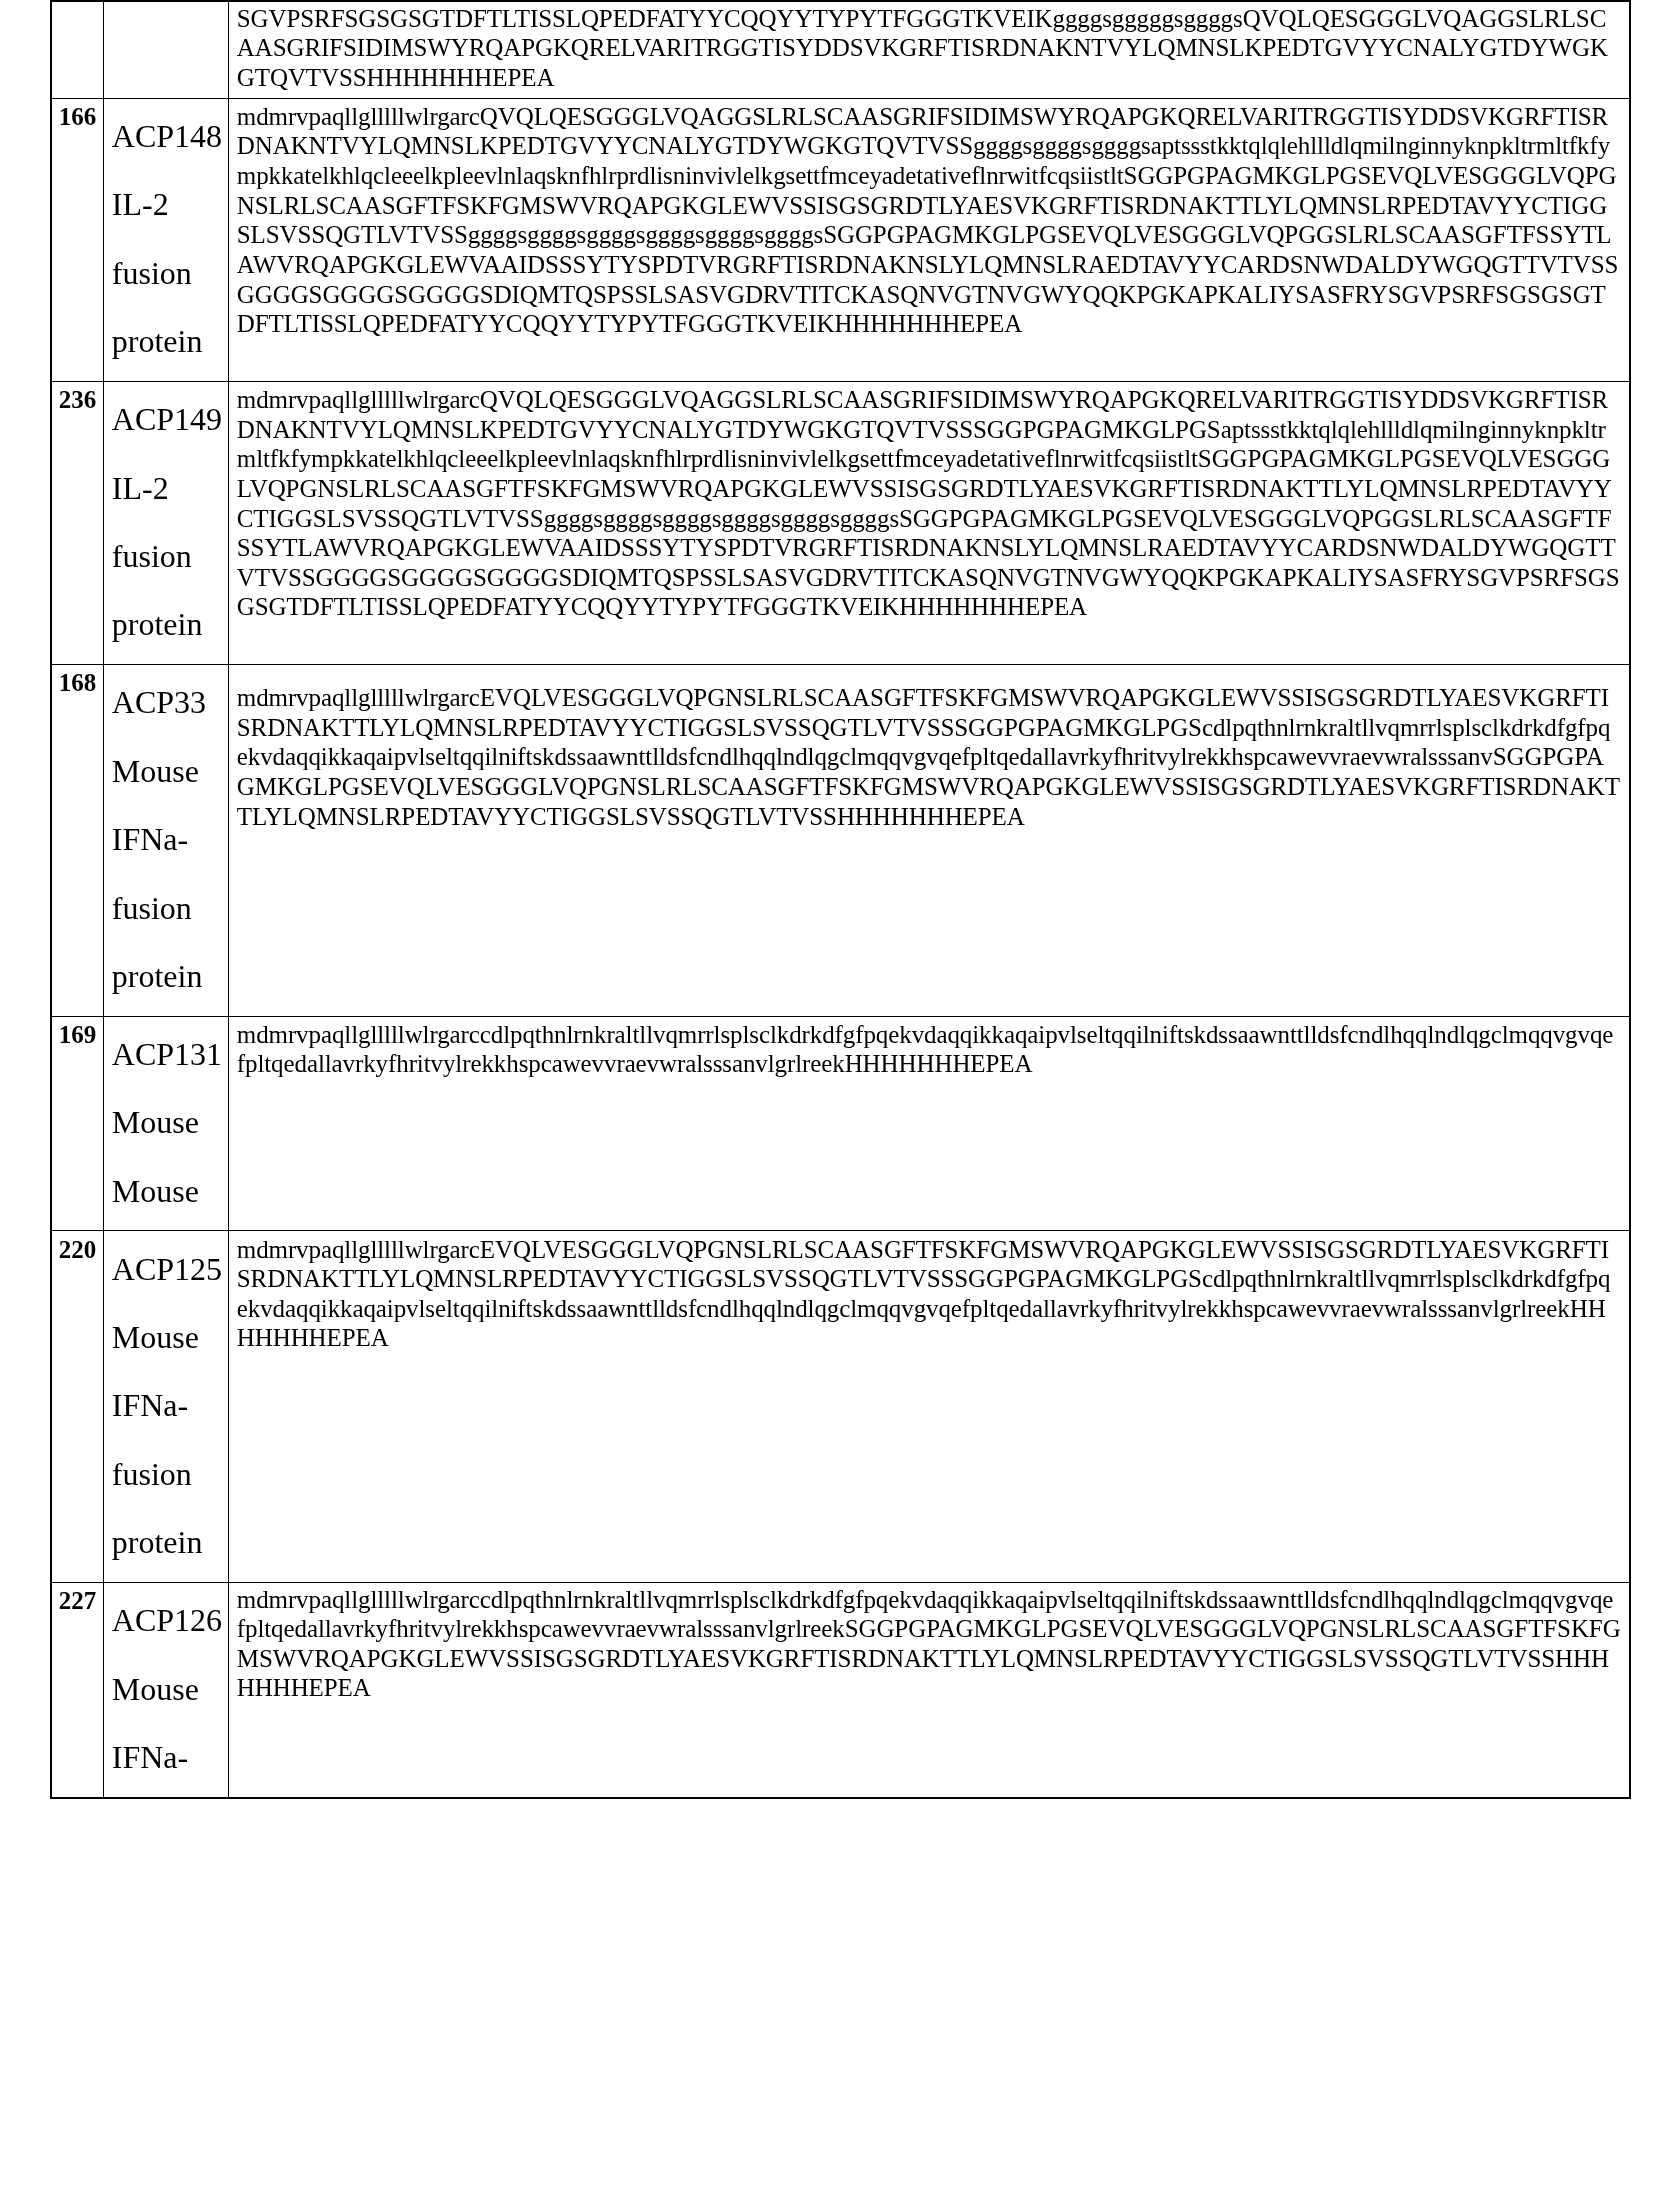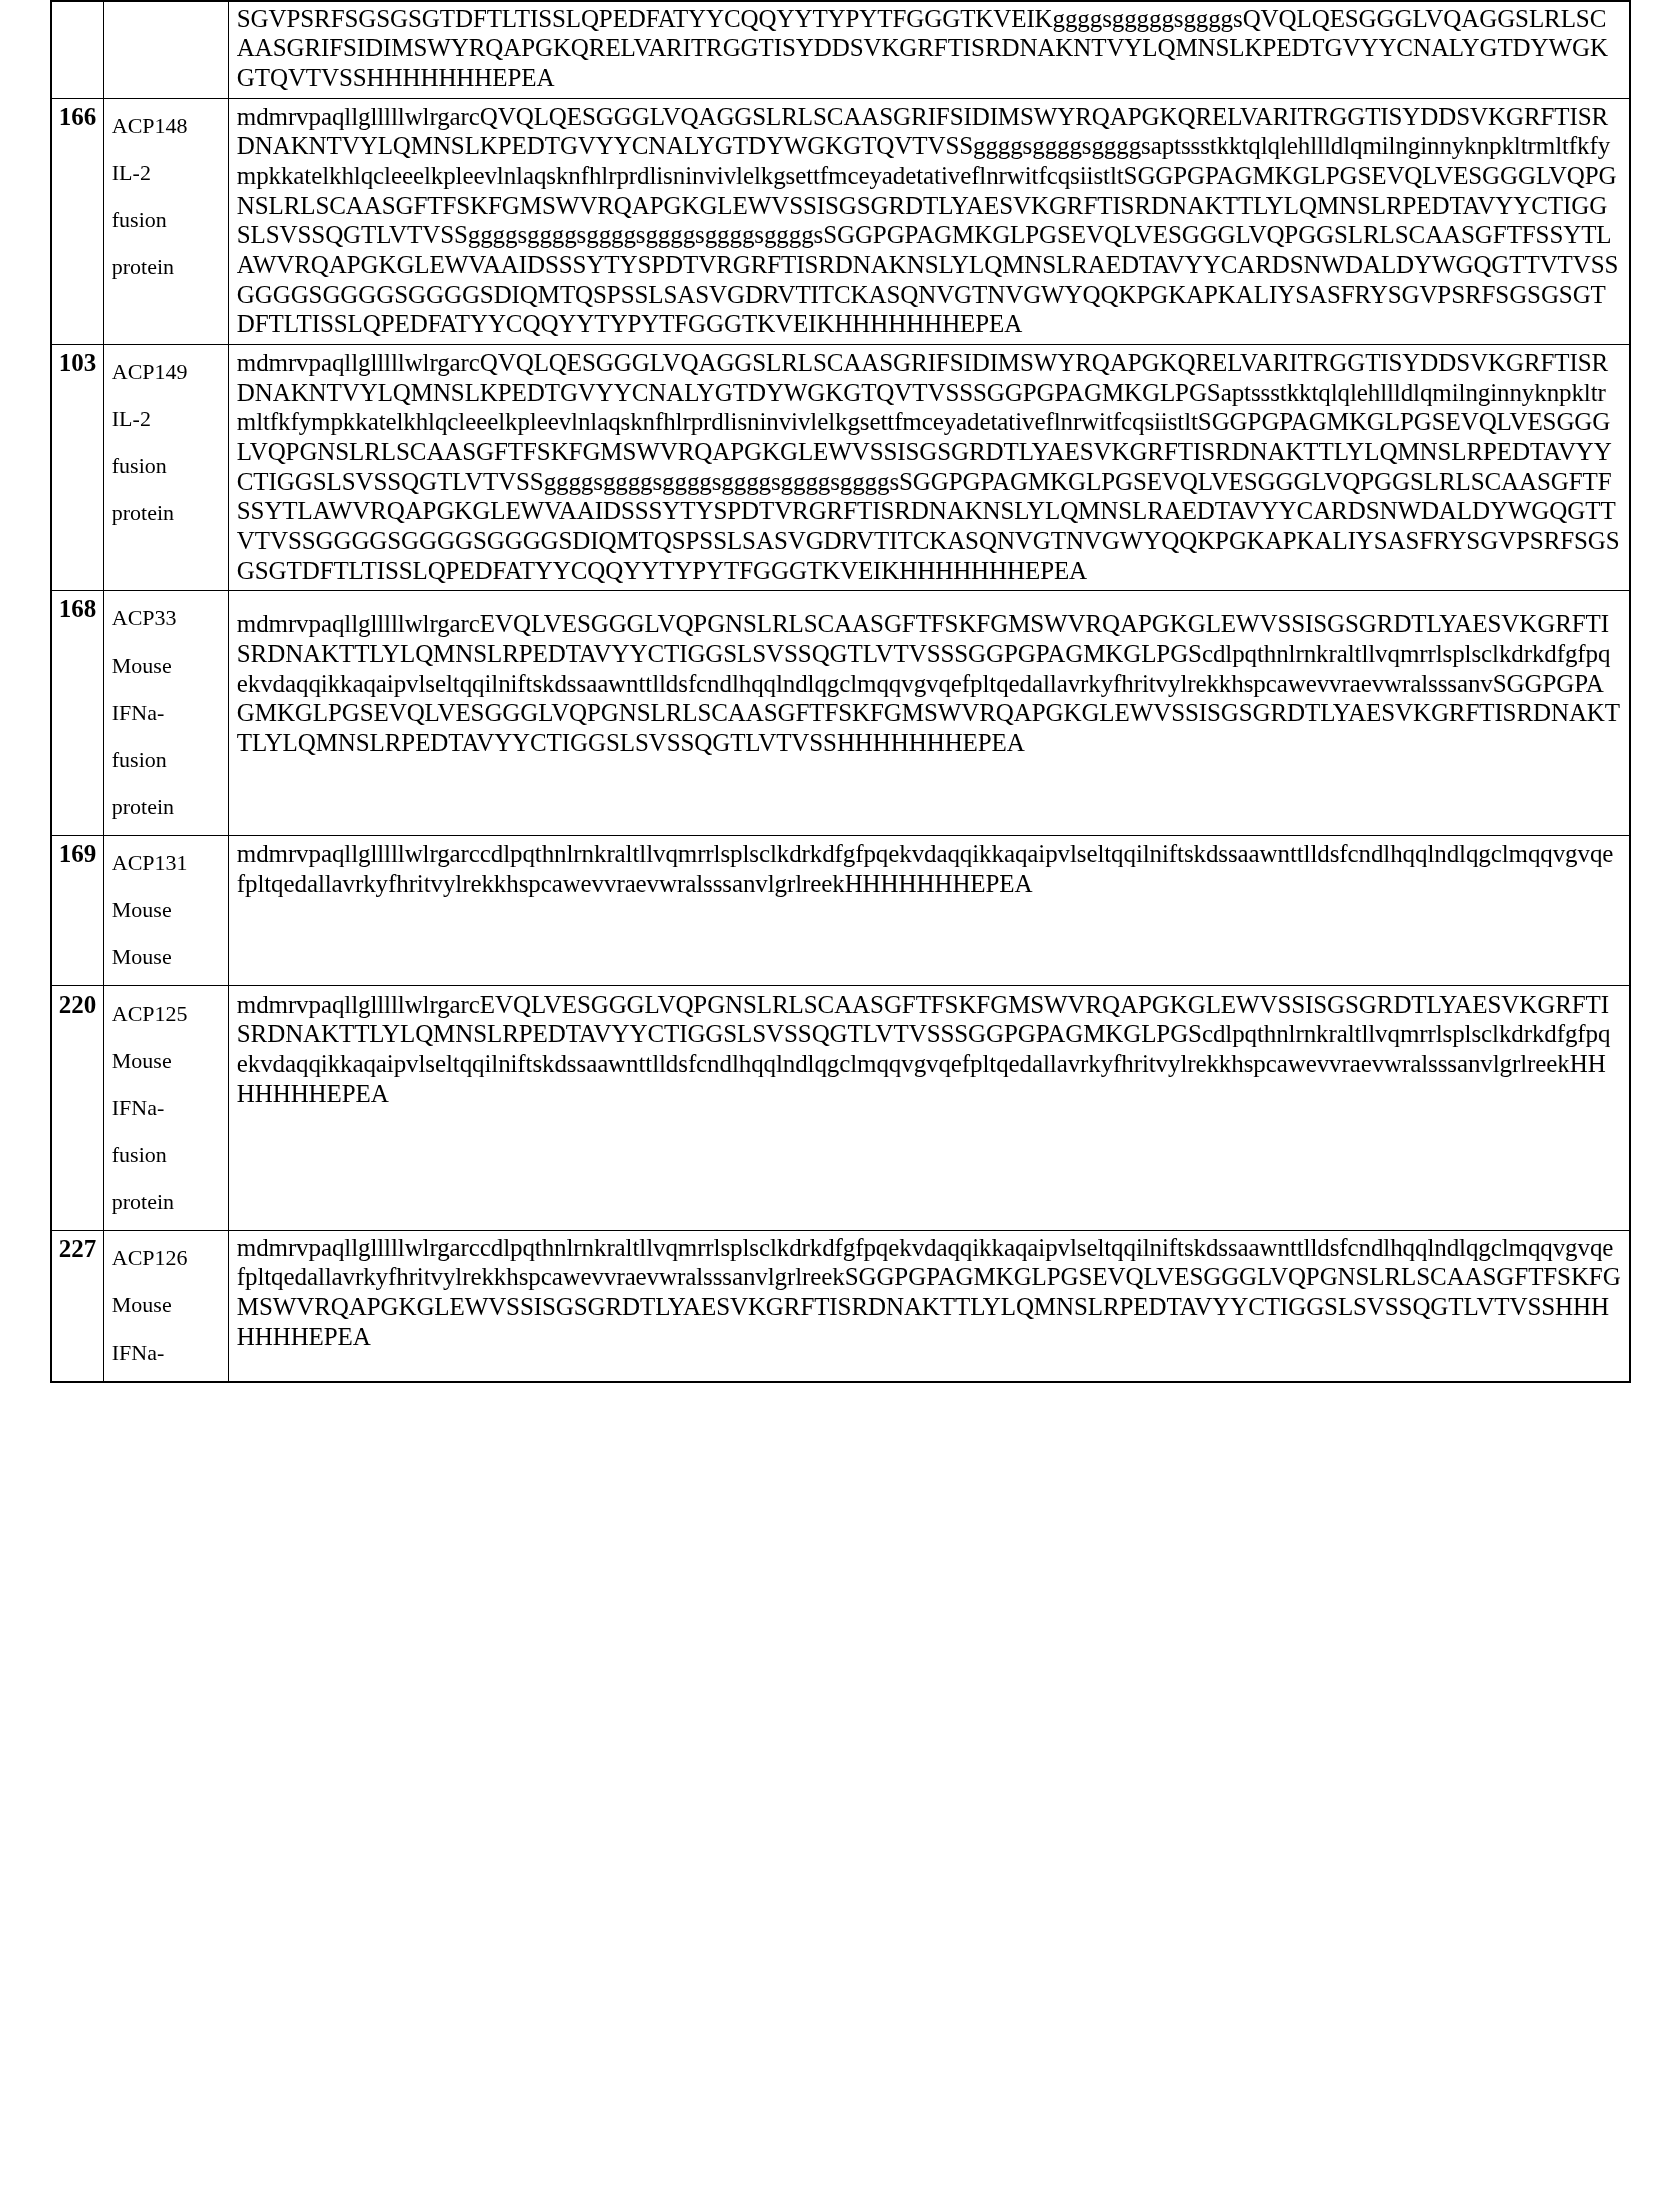--- a/index.html
+++ b/index.html
@@ -39,21 +39,21 @@
   col.c-seq   { width: 1402px; }
 
   .num-cell {
     font-size: 25px;
     line-height: 1.18;
     letter-spacing: 0px;
     padding-left: 6.7px !important;
     font-weight: bold;
   }
   .name-cell {
-    font-size: 22px;
+    font-size: 32px;
     line-height: 2.12;
     padding-left: 8.3px !important;
     margin-top: 48px;
   }
   .name-cell .nm-line {
     display: block;
     white-space: nowrap;
   }
   .seq-cell {
     font-size: 25px;
@@ -109,21 +109,21 @@
           <span class="nm-line">ACP148</span>
           <span class="nm-line">IL-2</span>
           <span class="nm-line">fusion</span>
           <span class="nm-line">protein</span>
         </td>
         <td class="seq-cell">
             <span class="seq-text">mdmrvpaqllglllllwlrgarcQVQLQESGGGLVQAGGSLRLSCAASGRIFSIDIMSWYRQAPGKQRELVARITRGGTISYDDSVKGRFTISRDNAKNTVYLQMNSLKPEDTGVYYCNALYGTDYWGKGTQVTVSSggggsggggsggggsaptssstkktqlqlehllldlqmilnginnyknpkltrmltfkfympkkatelkhlqcleeelkpleevlnlaqsknfhlrprdlisninvivlelkgsettfmceyadetativeflnrwitfcqsiistltSGGPGPAGMKGLPGSEVQLVESGGGLVQPGNSLRLSCAASGFTFSKFGMSWVRQAPGKGLEWVSSISGSGRDTLYAESVKGRFTISRDNAKTTLYLQMNSLRPEDTAVYYCTIGGSLSVSSQGTLVTVSSggggsggggsggggsggggsggggsggggsSGGPGPAGMKGLPGSEVQLVESGGGLVQPGGSLRLSCAASGFTFSSYTLAWVRQAPGKGLEWVAAIDSSSYTYSPDTVRGRFTISRDNAKNSLYLQMNSLRAEDTAVYYCARDSNWDALDYWGQGTTVTVSSGGGGSGGGGSGGGGSDIQMTQSPSSLSASVGDRVTITCKASQNVGTNVGWYQQKPGKAPKALIYSASFRYSGVPSRFSGSGSGTDFTLTISSLQPEDFATYYCQQYYTYPYTFGGGTKVEIKHHHHHHHEPEA</span>
           </td>
       </tr>
       <tr class="row-167">
-        <td class="num-cell">103</td>
+        <td class="num-cell">236</td>
         <td class="name-cell">
           <span class="nm-line">ACP149</span>
           <span class="nm-line">IL-2</span>
           <span class="nm-line">fusion</span>
           <span class="nm-line">protein</span>
         </td>
         <td class="seq-cell">
             <span class="seq-text">mdmrvpaqllglllllwlrgarcQVQLQESGGGLVQAGGSLRLSCAASGRIFSIDIMSWYRQAPGKQRELVARITRGGTISYDDSVKGRFTISRDNAKNTVYLQMNSLKPEDTGVYYCNALYGTDYWGKGTQVTVSSSGGPGPAGMKGLPGSaptssstkktqlqlehllldlqmilnginnyknpkltrmltfkfympkkatelkhlqcleeelkpleevlnlaqsknfhlrprdlisninvivlelkgsettfmceyadetativeflnrwitfcqsiistltSGGPGPAGMKGLPGSEVQLVESGGGLVQPGNSLRLSCAASGFTFSKFGMSWVRQAPGKGLEWVSSISGSGRDTLYAESVKGRFTISRDNAKTTLYLQMNSLRPEDTAVYYCTIGGSLSVSSQGTLVTVSSggggsggggsggggsggggsggggsggggsSGGPGPAGMKGLPGSEVQLVESGGGLVQPGGSLRLSCAASGFTFSSYTLAWVRQAPGKGLEWVAAIDSSSYTYSPDTVRGRFTISRDNAKNSLYLQMNSLRAEDTAVYYCARDSNWDALDYWGQGTTVTVSSGGGGSGGGGSGGGGSDIQMTQSPSSLSASVGDRVTITCKASQNVGTNVGWYQQKPGKAPKALIYSASFRYSGVPSRFSGSGSGTDFTLTISSLQPEDFATYYCQQYYTYPYTFGGGTKVEIKHHHHHHHEPEA</span>
           </td>
       </tr>

